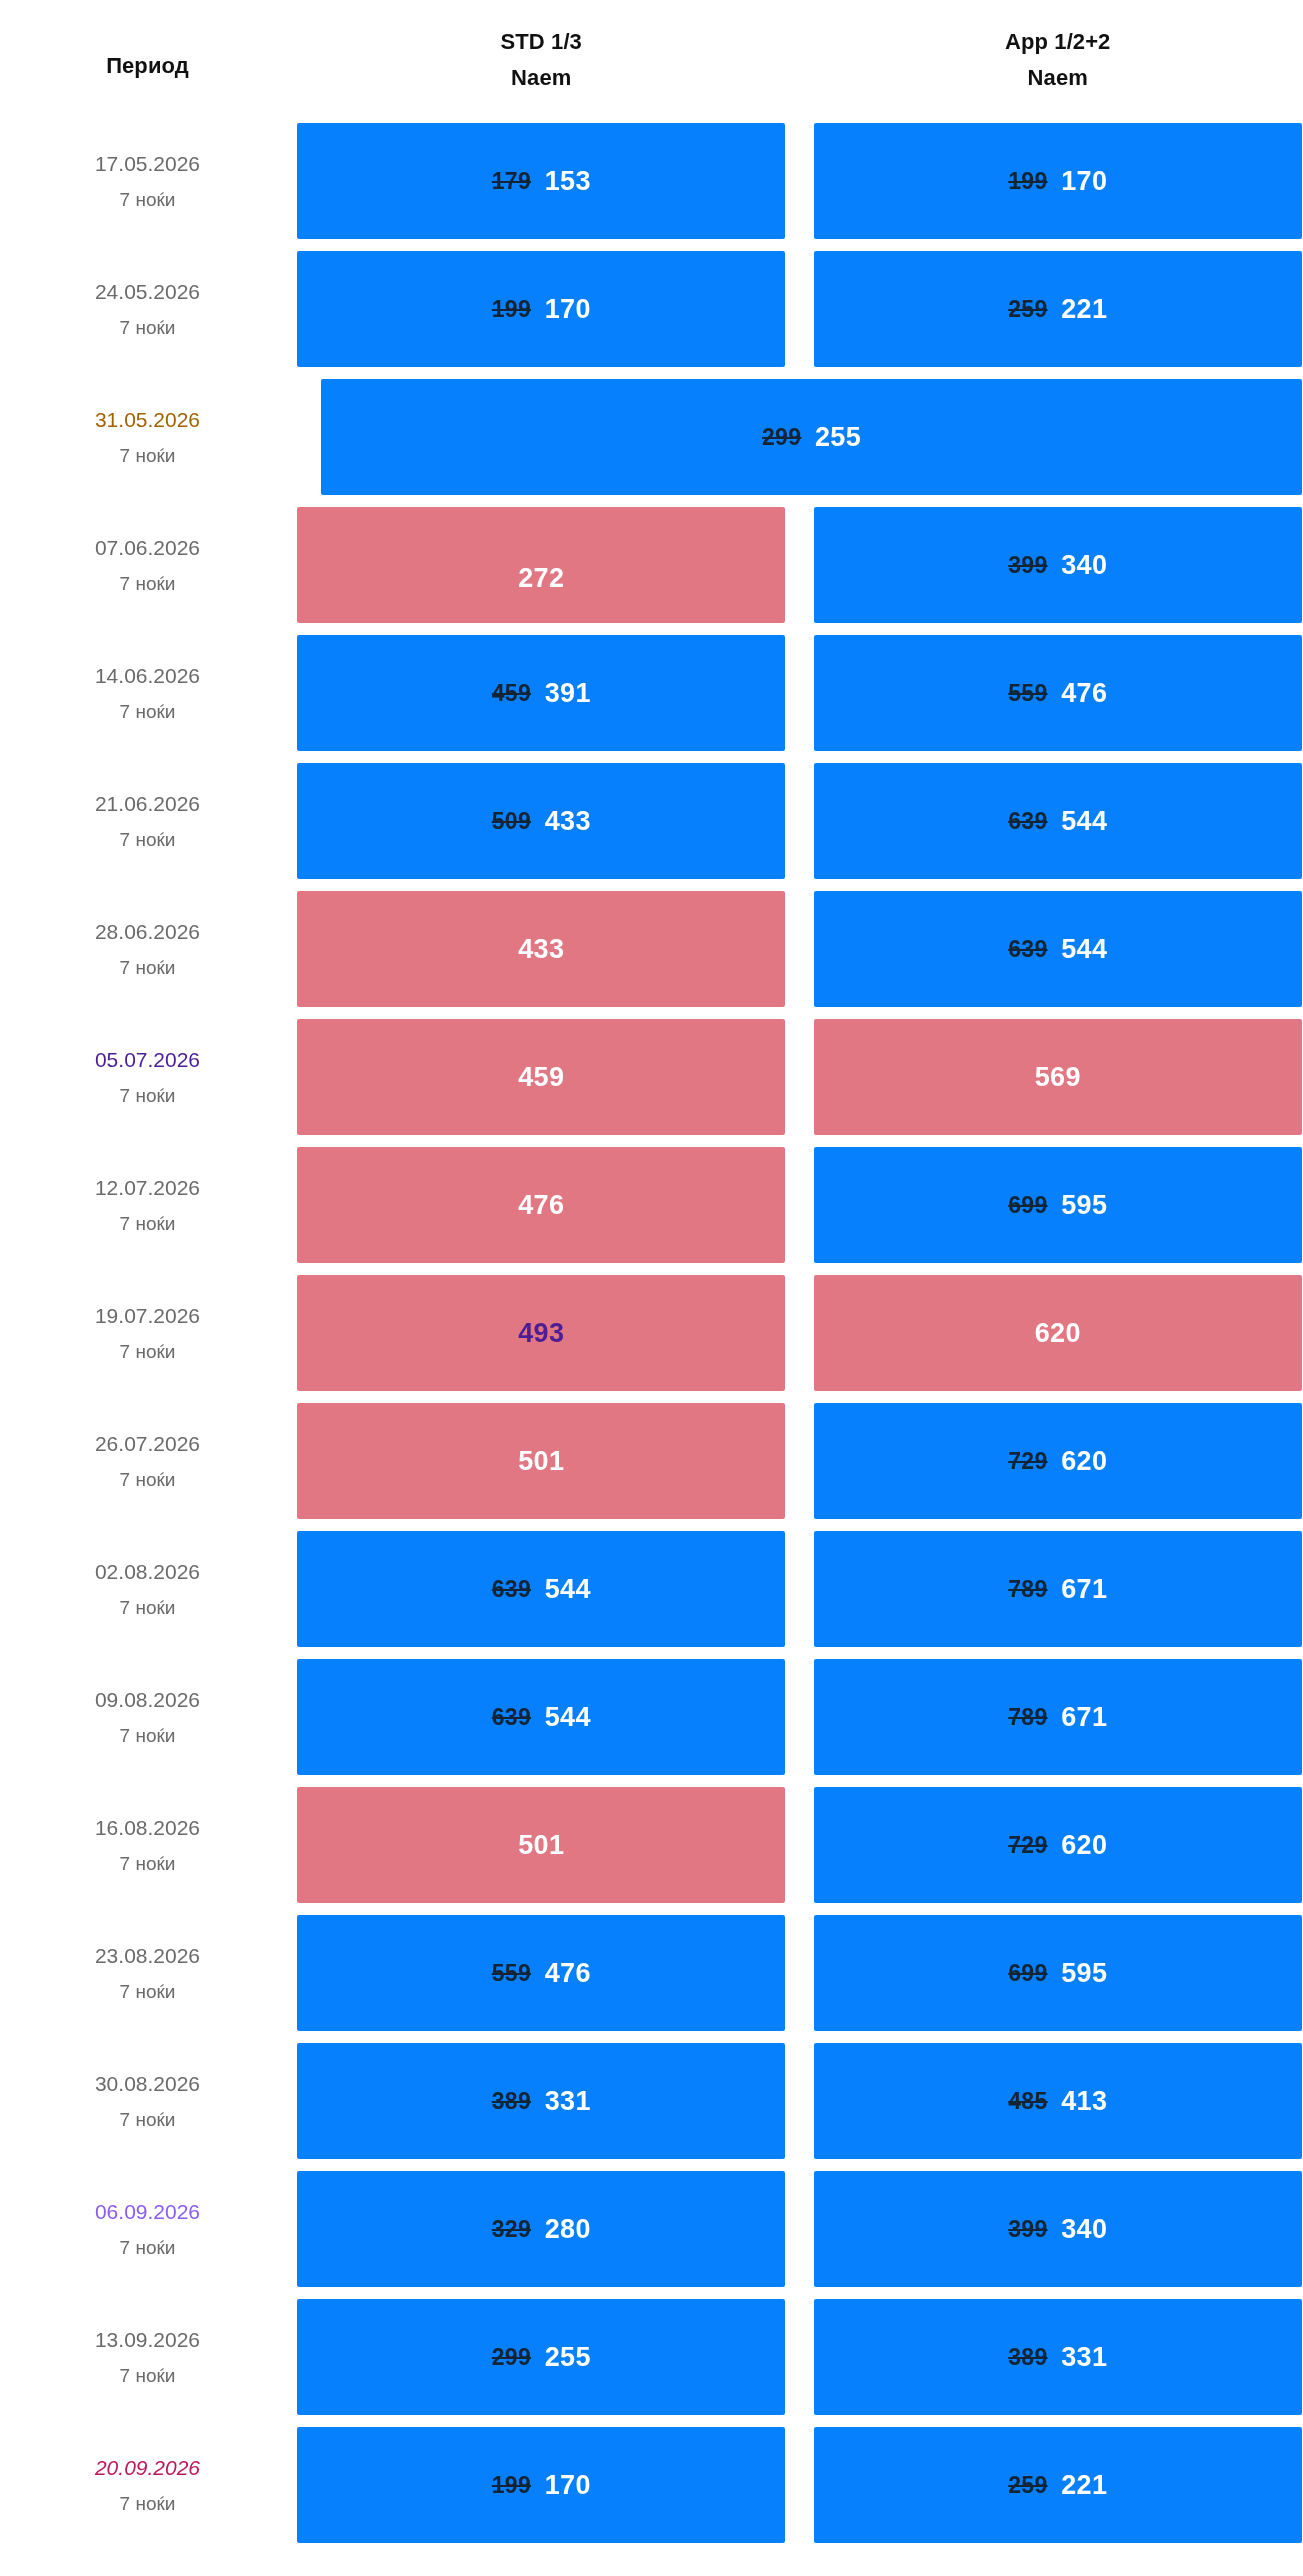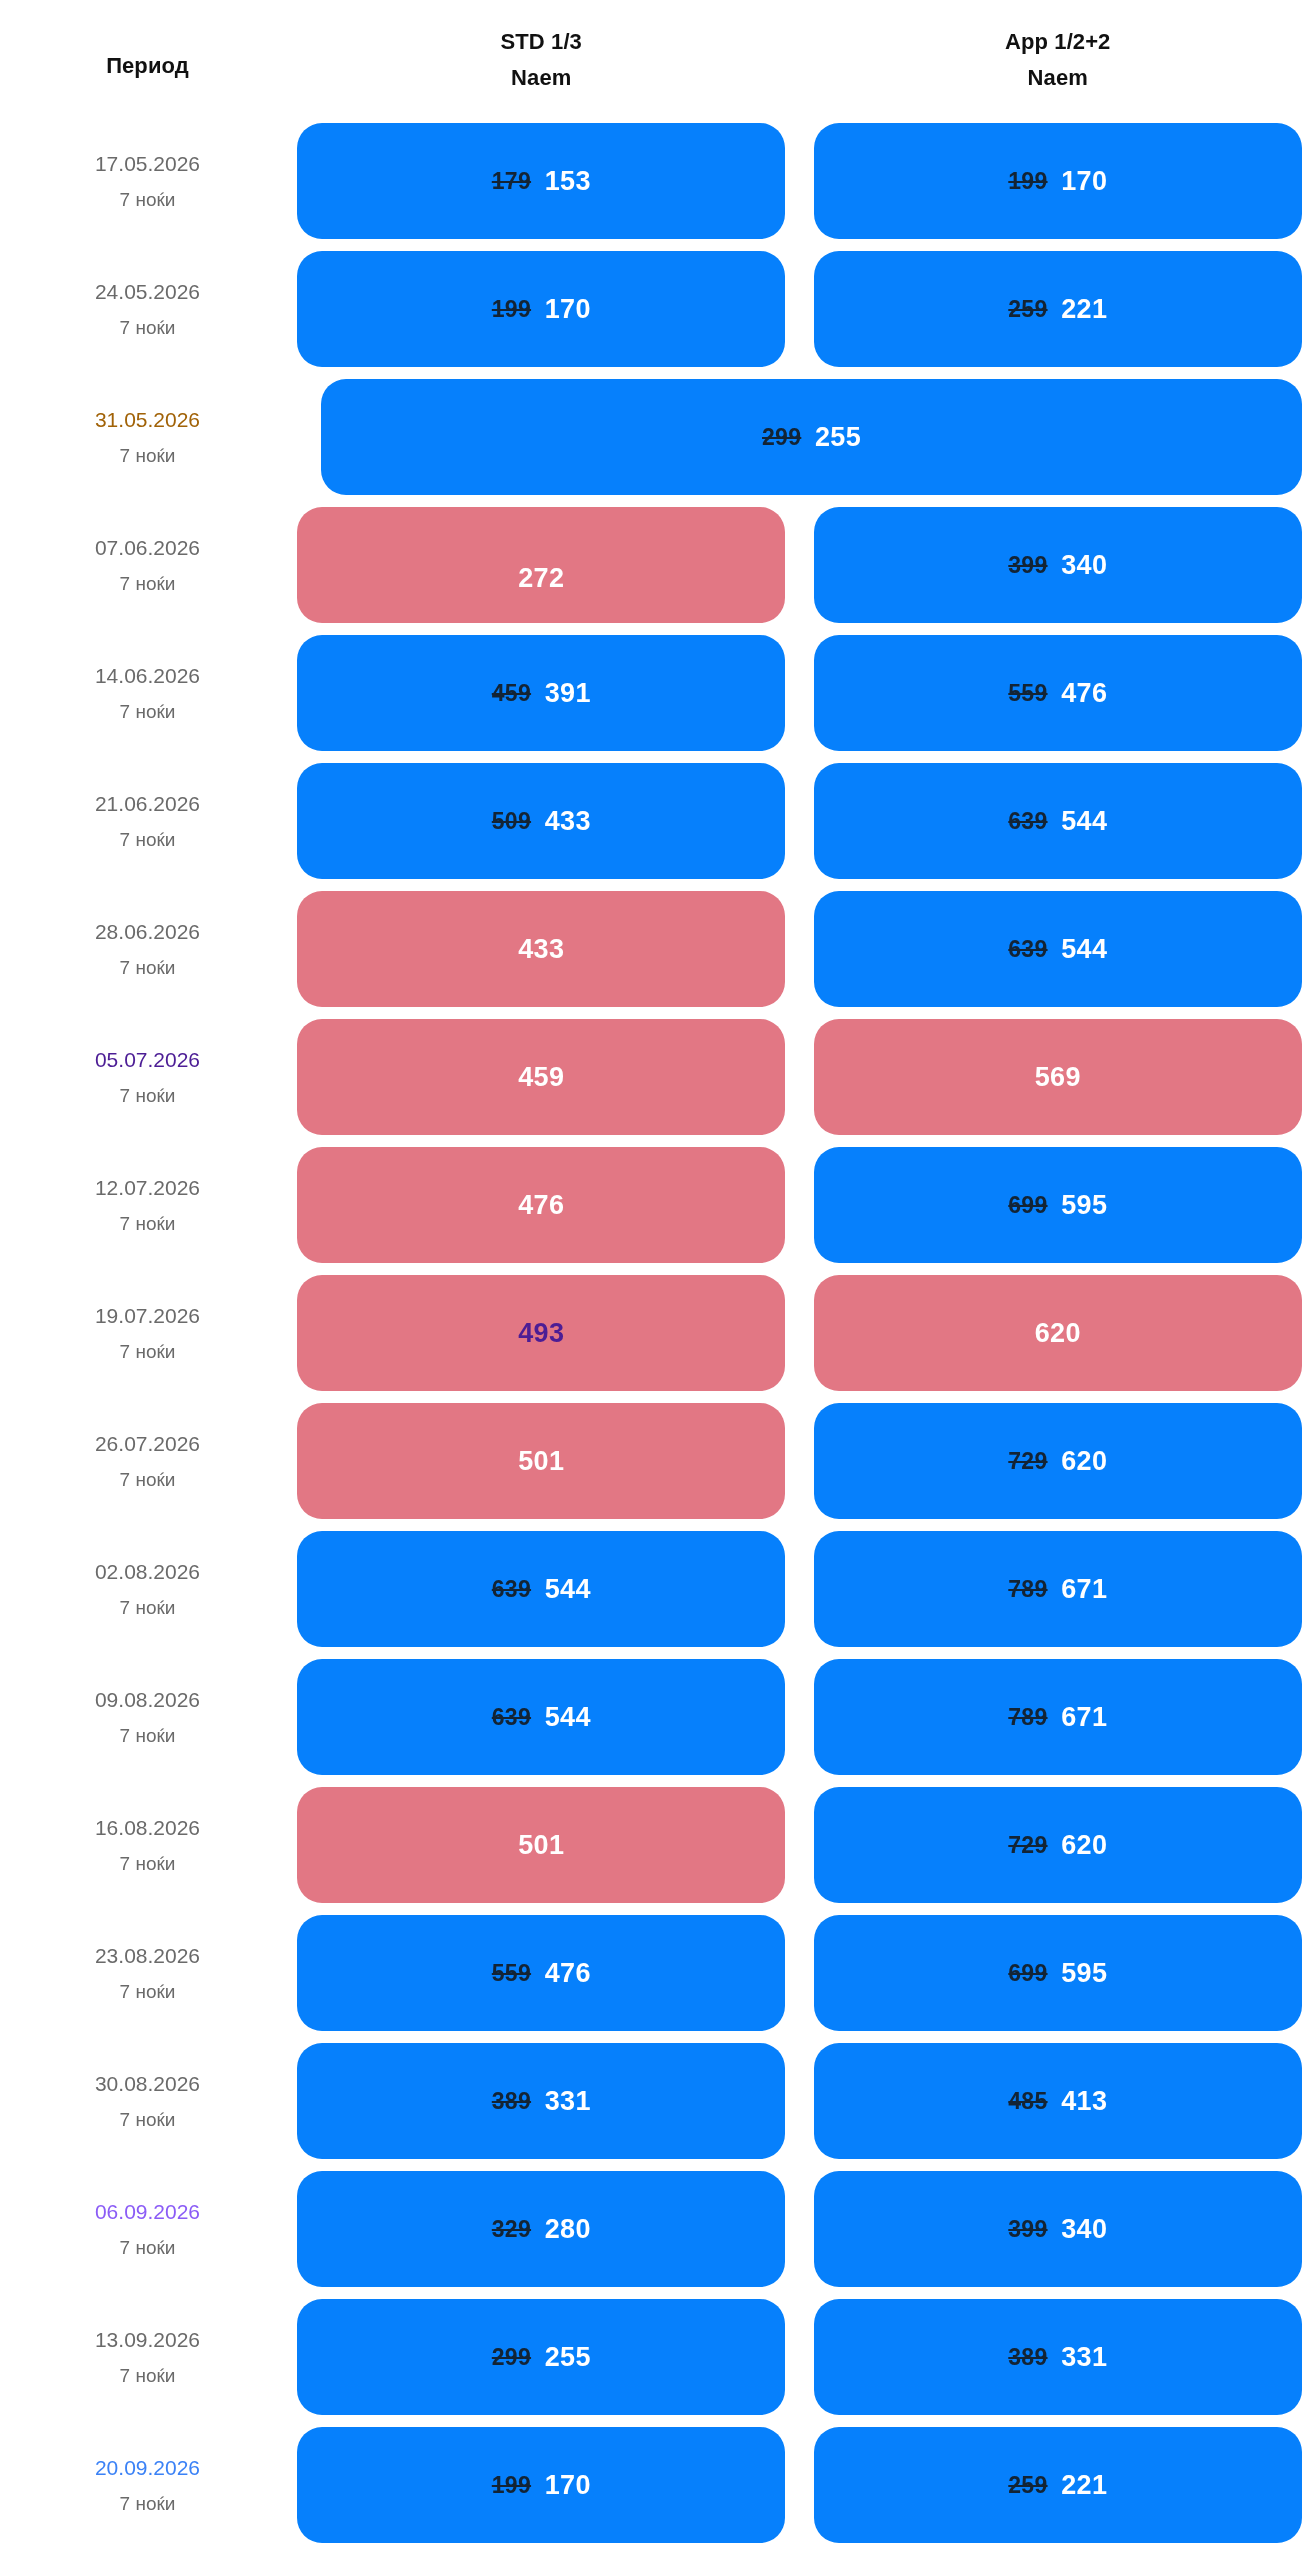--- a/index.html
+++ b/index.html
@@ -101,21 +101,21 @@
   .cell-price-wrap {
     flex: 1 1 0;
     display: flex;
     align-items: center;
     justify-content: center;
     padding: 6.2px 2.1px;
   }
   .price-cell {
     width: 100%;
     height: 100%;
-    border-radius: 25px;
+    border-radius: 2px;
     display: flex;
     align-items: center;
     justify-content: center;
     gap: 13.7px;
     color: #ffffff;
     font-size: 26px;
     font-weight: bold;
     letter-spacing: 0.3px;
     user-select: none;
   }
@@ -491,21 +491,21 @@
         <div class="cell-gap"></div>
         <div class="cell-price-wrap">
           <div class="price-cell available" style="background-color: rgb(6, 128, 252);">
             <span class="price-old" style="color: rgb(20, 32, 43);">389</span>
             <span class="price-new" style="color: rgb(255, 255, 255);">331</span>
           </div>
         </div>
       </div>
       <div class="table-row">
         <div class="cell-period">
-          <span class="period-date" style="color: #3b82f6;">20.09.2026</span>
+          <span class="period-date" style="color: #be185d; font-style: italic;">20.09.2026</span>
           <span class="period-nights" style="color: rgb(106, 106, 106);">7 ноќи</span>
         </div>
         <div class="cell-price-wrap">
           <div class="price-cell available" style="background-color: rgb(6, 128, 252);">
             <span class="price-old" style="color: rgb(20, 32, 43);">199</span>
             <span class="price-new" style="color: rgb(255, 255, 255);">170</span>
           </div>
         </div>
         <div class="cell-gap"></div>
         <div class="cell-price-wrap">

